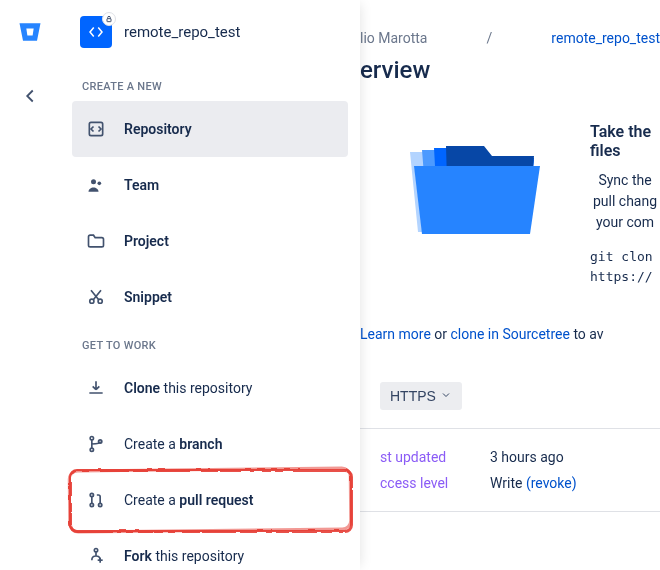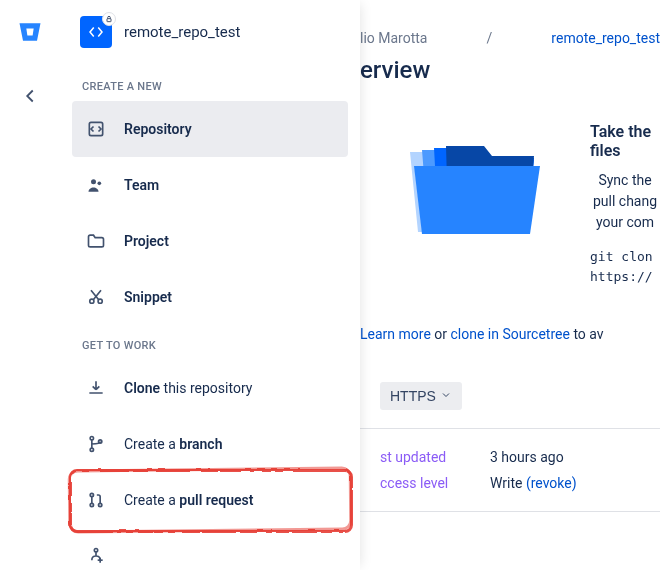--- a/index.html
+++ b/index.html
@@ -276,20 +276,21 @@
   </div>
   <div class="menu-item">
     <span class="icon">
       <svg viewBox="0 0 24 24" fill="none" stroke="currentColor" stroke-width="2">
           <circle cx="12" cy="5" r="2"></circle>
           <path d="M12 7v5m0 0c-3 0-5 2-5 5m5-5c3 0 5 2 5 5"></path>
           <path d="M14 17h6"></path>
           <path d="M17 14v6"></path>
         </svg>
     </span>
+    <span class="label"><strong>Fork</strong><span> this repository</span></span>
   </div>
 </div>
 
 <div class="main">
   <div class="main-inner">
     <div class="breadcrumb">
       <span>lio Marotta</span>
       <span class="sep">/</span>
       <span class="crumb-link">remote_repo_test</span>
     </div>

